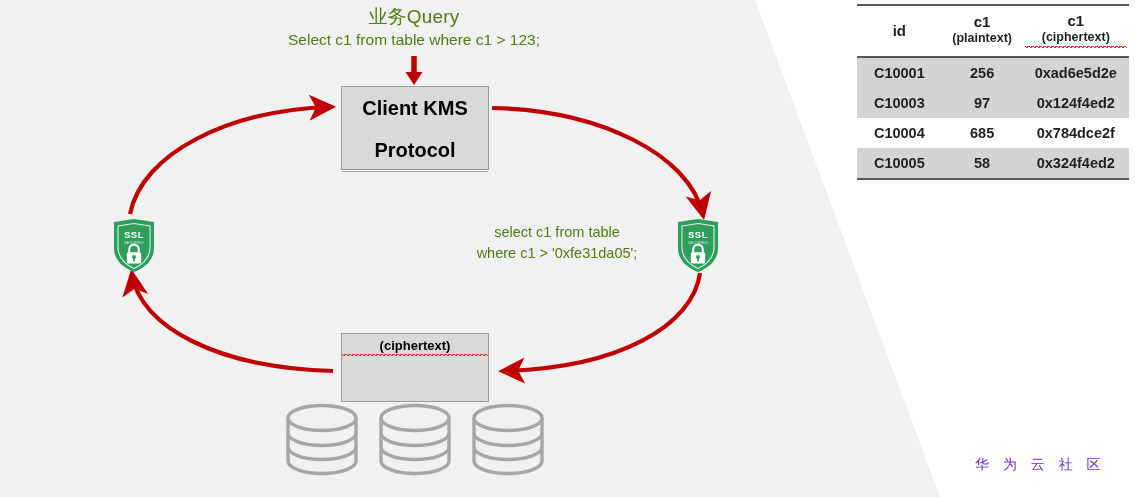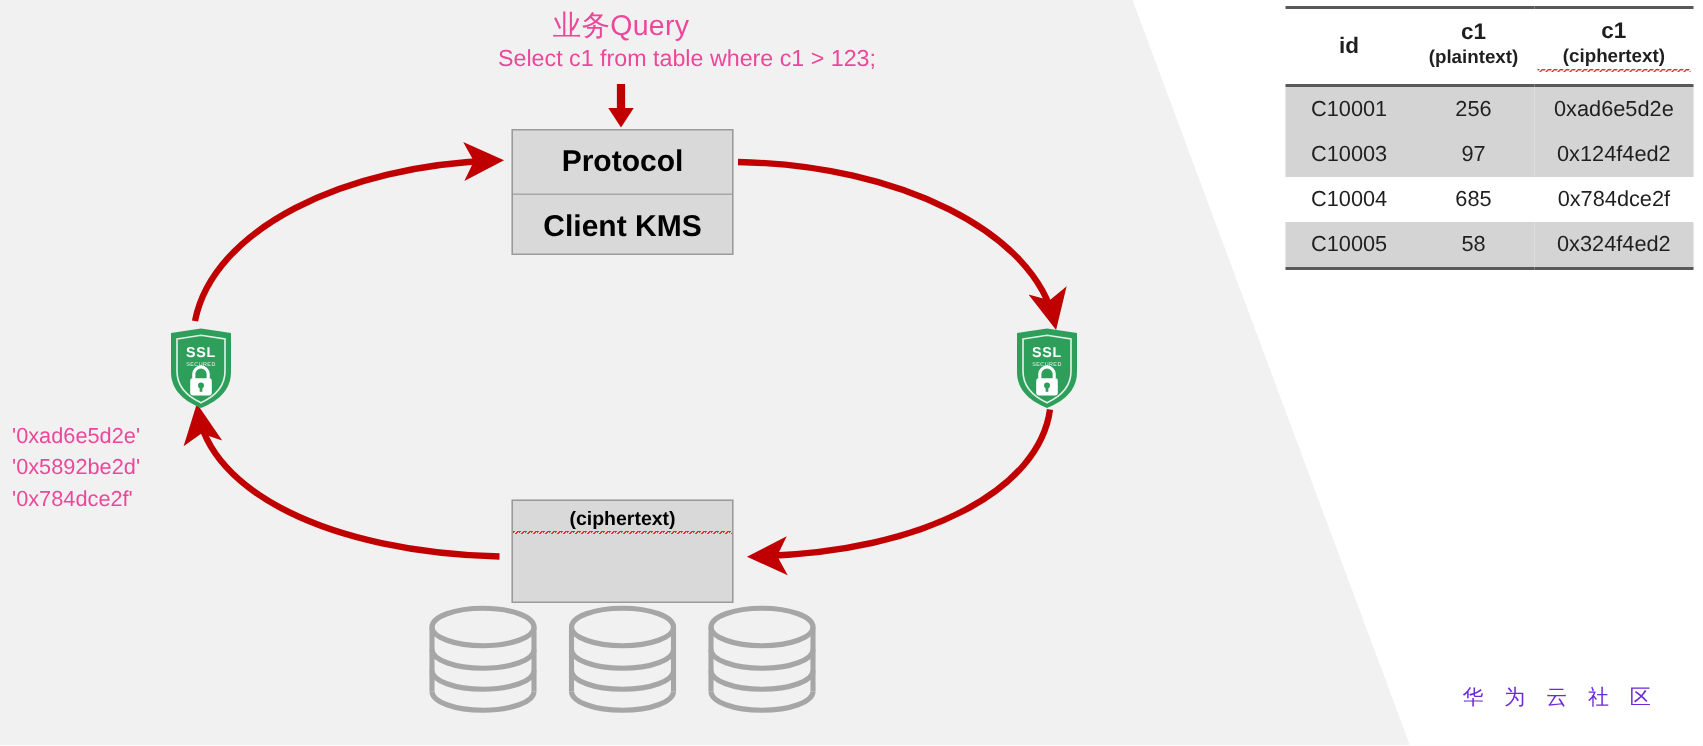--- a/index.html
+++ b/index.html
@@ -28,32 +28,32 @@
 
   
   .layer-svg{
     position:absolute; left:0; top:0;
     width:1135px; height:497px;
     z-index:2;
     pointer-events:none;
   }
 
   
-  .txt{ position:absolute; z-index:4; color:#ec4899; white-space:nowrap; }
+  .txt{ position:absolute; z-index:4; color:#4d7c0f; white-space:nowrap; }
 
   .query-title{
     left:0; top:4px; width:828px;
     text-align:center;
     font-size:19px; font-weight:400;
     letter-spacing:.2px;
   }
   .query-sql{
     left:0; top:31px; width:828px;
     text-align:center;
-    font-size:15.5px; font-weight:400;padding-left:44px;
+    font-size:15.5px; font-weight:400;
   }
 
   .kms-note{
     left:300px; top:174px; width:228px;
     text-align:center;
     font-size:13.5px;
   }
 
   .right-sql{
     left:452px; top:222px; width:210px;
@@ -129,21 +129,21 @@
     background:#ffffff;
   }
   table.datatab thead th .sub{
     display:block;
     font-size:12.5px;
     font-weight:bold;
   }
   table.datatab tbody td{
     padding:7px 2px;
     text-align:center;
-    font-weight:400;
+    font-weight:700;
   }
   table.datatab tbody tr.alt td{ background:#d4d4d4; }
   table.datatab tbody tr.last td{ border-bottom:2px solid #595959; }
   td.col-id{ width:86px; }
   td.col-plain{ width:80px; }
   td.col-cipher{ width:106px; }
 
   
   .watermark{
     position:absolute; z-index:7;
@@ -212,34 +212,33 @@
       <path d="M474,461 A34,12.5 0 0 0 542,461"></path>
       <path d="M474,433 A34,12.5 0 0 0 542,433"></path>
       <path d="M474,447 A34,12.5 0 0 0 542,447"></path>
     </g>
   </svg>
 
   <div class="txt query-title">业务Query</div>
   <div class="txt query-sql">Select c1 from table where c1 &gt; 123;</div>
 
   <div class="node node-protocol">
+    <div class="cell">Client KMS</div>
     <div class="cell top">Protocol</div>
-    <div class="cell">Client KMS</div>
   </div>
 
   <div class="node node-db">
     <span class="l3 sq">(ciphertext)</span>
   </div>
 
-
-  <div class="txt left-cipher">
-    <div>'0xad6e5d2e'</div>
-    <div>'0x5892be2d'</div>
-    <div>'0x784dce2f'</div>
+  <div class="txt right-sql">
+    <span>select c1 from table</span><br>
+    <span>where c1 &gt; '0xfe31da05';</span>
   </div>
+
 
   <svg class="shield" style="left:112px; top:218px;" viewBox="0 0 44 55">
     <path d="M2,4 L22,1 L42,4 L42,30 C42,43 32,50 22,54 C12,50 2,43 2,30 Z" fill="#2e9e5b"></path>
     <path d="M6,8 L22,5.5 L38,8 L38,29.5 C38,41 29.5,47 22,50.5 C14.5,47 6,41 6,29.5 Z" fill="none" stroke="#ffffff" stroke-width="1.1" opacity=".85"></path>
     <text x="22" y="20" text-anchor="middle" fill="#ffffff" font-family="Liberation Sans, sans-serif" font-size="9.5" font-weight="bold" letter-spacing=".5">SSL</text>
     <text x="22" y="26" text-anchor="middle" fill="#ffffff" font-family="Liberation Sans, sans-serif" font-size="3.6" letter-spacing=".3" opacity=".9">SECURED</text>
     <g>
       <path d="M17.2,34.5 L17.2,31.4 A4.8,4.8 0 0 1 26.8,31.4 L26.8,34.5" fill="none" stroke="#ffffff" stroke-width="2.1"></path>
       <rect x="14.8" y="34.2" width="14.4" height="11.4" rx="1.6" fill="#ffffff"></rect>
       <circle cx="22" cy="39" r="2" fill="#2e9e5b"></circle>

